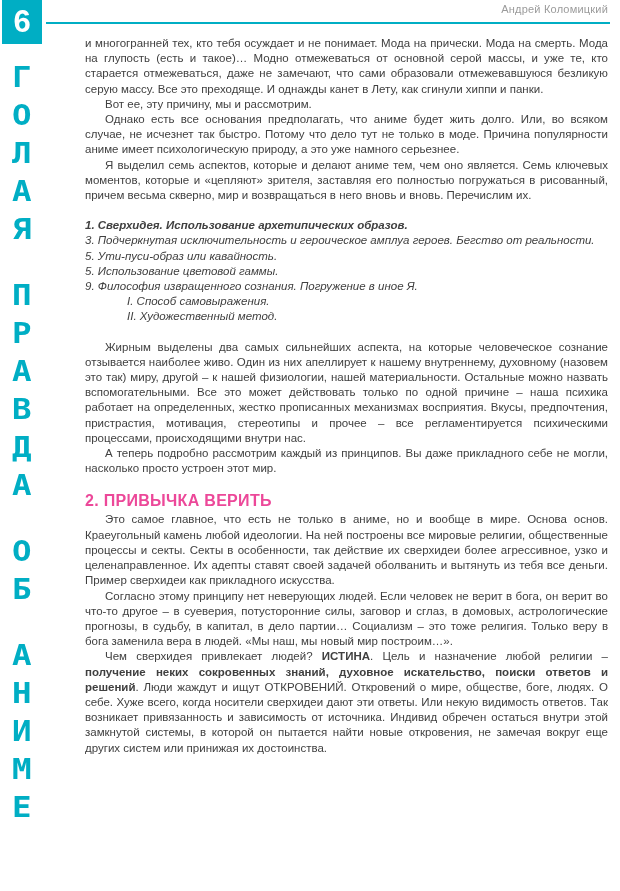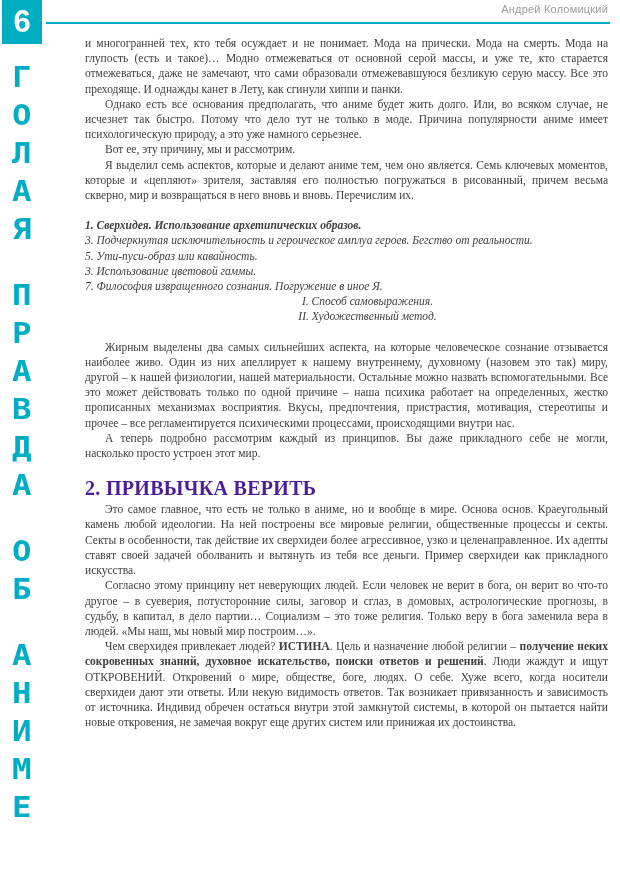--- a/index.html
+++ b/index.html
@@ -28,30 +28,30 @@
   }
   .sb-word { display:flex; flex-direction:column; align-items:center; margin-bottom:28px; }
   .sb-letter {
     font-family:"DejaVu Sans Mono", monospace;
     font-weight:bold; font-size:29px; line-height:38px;
     transform:scaleX(1.12);
   }
   
   .body-col {
     position:absolute; top:36px; left:85px; right:12px; bottom:0;
-    text-align:justify; overflow:hidden;font-family:Liberation Serif, serif;
+    text-align:justify; overflow:hidden;
   }
   .body-col p { margin:0; font-size:11.5px; line-height:15.2px; text-indent:20px; }
   .body-col p.noindent { text-indent:0; }
   .body-col p.li { text-indent:0; font-style:italic; text-align:left; }
   .body-col p.li.bold { font-weight:bold; }
-  .body-col p.li-sub { margin-left:42px; text-indent:0; font-style:italic; text-align:center; }
+  .body-col p.li-sub { margin-left:42px; text-indent:0; font-style:italic; text-align:left; }
   .spacer { height:15px; }
   .h2 {
-    font-size:20px; font-weight:bold; color:#4c1d95;
+    font-size:16px; font-weight:bold; color:#ec4899;
     margin:16px 0 2px 0; text-align:left; letter-spacing:0.3px;
   }
   .subtitle {
     font-size:11.5px; font-weight:bold; font-style:italic;
     margin:0 0 14px 0; text-align:left;
   }
 </style>
 </head>
 <body>
 
@@ -82,29 +82,29 @@
       <div class="sb-word">
         <span class="sb-letter" style="color: rgb(0, 174, 196);">А</span>
         <span class="sb-letter" style="color: rgb(0, 174, 196);">Н</span>
         <span class="sb-letter" style="color: rgb(0, 174, 196);">И</span>
         <span class="sb-letter" style="color: rgb(0, 174, 196);">М</span>
         <span class="sb-letter" style="color: rgb(0, 174, 196);">Е</span>
       </div>
     </div>
   <div class="body-col" id="body-col">
       <p class="p noindent">и многогранней тех, кто тебя осуждает и не понимает. Мода на прически. Мода на смерть. Мода на глупость (есть и такое)… Модно отмежеваться от основной серой массы, и уже те, кто старается отмежеваться, даже не замечают, что сами образовали отмежевавшуюся безликую серую массу. Все это преходяще. И однажды канет в Лету, как сгинули хиппи и панки.</p>
+      <p class="p">Вот ее, эту причину, мы и рассмотрим.</p>
       <p class="p">Однако есть все основания предполагать, что аниме будет жить долго. Или, во всяком случае, не исчезнет так быстро. Потому что дело тут не только в моде. Причина популярности аниме имеет психологическую природу, а это уже намного серьезнее.</p>
-      <p class="p">Вот ее, эту причину, мы и рассмотрим.</p>
       <p class="p">Я выделил семь аспектов, которые и делают аниме тем, чем оно является. Семь ключевых моментов, которые и «цепляют» зрителя, заставляя его полностью погружаться в рисованный, причем весьма скверно, мир и возвращаться в него вновь и вновь. Перечислим их.</p>
       <div class="spacer"></div>
       <p class="li bold">1. Сверхидея. Использование архетипических образов.</p>
       <p class="li">3. Подчеркнутая исключительность и героическое амплуа героев. Бегство от реальности.</p>
       <p class="li">5. Ути-пуси-образ или кавайность.</p>
-      <p class="li">3. Использование цветовой гаммы.</p>
-      <p class="li">7. Философия извращенного сознания. Погружение в иное Я.</p>
+      <p class="li">5. Использование цветовой гаммы.</p>
+      <p class="li">9. Философия извращенного сознания. Погружение в иное Я.</p>
       <p class="li-sub">I. Способ самовыражения.</p>
       <p class="li-sub">II. Художественный метод.</p>
       <div class="spacer"></div>
       <p class="p">Жирным выделены два самых сильнейших аспекта, на которые человеческое сознание отзывается наиболее живо. Один из них апеллирует к нашему внутреннему, духовному (назовем это так) миру, другой – к нашей физиологии, нашей материальности. Остальные можно назвать вспомогательными. Все это может действовать только по одной причине – наша психика работает на определенных, жестко прописанных механизмах восприятия. Вкусы, предпочтения, пристрастия, мотивация, стереотипы и прочее – все регламентируется психическими процессами, происходящими внутри нас.</p>
       <p class="p">А теперь подробно рассмотрим каждый из принципов. Вы даже прикладного себе не могли, насколько просто устроен этот мир.</p>
       <div class="h2">2. ПРИВЫЧКА ВЕРИТЬ</div>
       <p class="p">Это самое главное, что есть не только в аниме, но и вообще в мире. Основа основ. Краеугольный камень любой идеологии. На ней построены все мировые религии, общественные процессы и секты. Секты в особенности, так действие их сверхидеи более агрессивное, узко и целенаправленное. Их адепты ставят своей задачей оболванить и вытянуть из тебя все деньги. Пример сверхидеи как прикладного искусства.</p>
       <p class="p">Согласно этому принципу нет неверующих людей. Если человек не верит в бога, он верит во что-то другое – в суеверия, потусторонние силы, заговор и сглаз, в домовых, астрологические прогнозы, в судьбу, в капитал, в дело партии… Социализм – это тоже религия. Только веру в бога заменила вера в людей. «Мы наш, мы новый мир построим…».</p>
       <p class="p">Чем сверхидея привлекает людей? <b>ИСТИНА</b>. Цель и назначение любой религии – <b>получение неких сокровенных знаний, духовное искательство, поиски ответов и решений</b>. Люди жаждут и ищут ОТКРОВЕНИЙ. Откровений о мире, обществе, боге, людях. О себе. Хуже всего, когда носители сверхидеи дают эти ответы. Или некую видимость ответов. Так возникает привязанность и зависимость от источника. Индивид обречен остаться внутри этой замкнутой системы, в которой он пытается найти новые откровения, не замечая вокруг еще других систем или принижая их достоинства.</p>
     </div>

